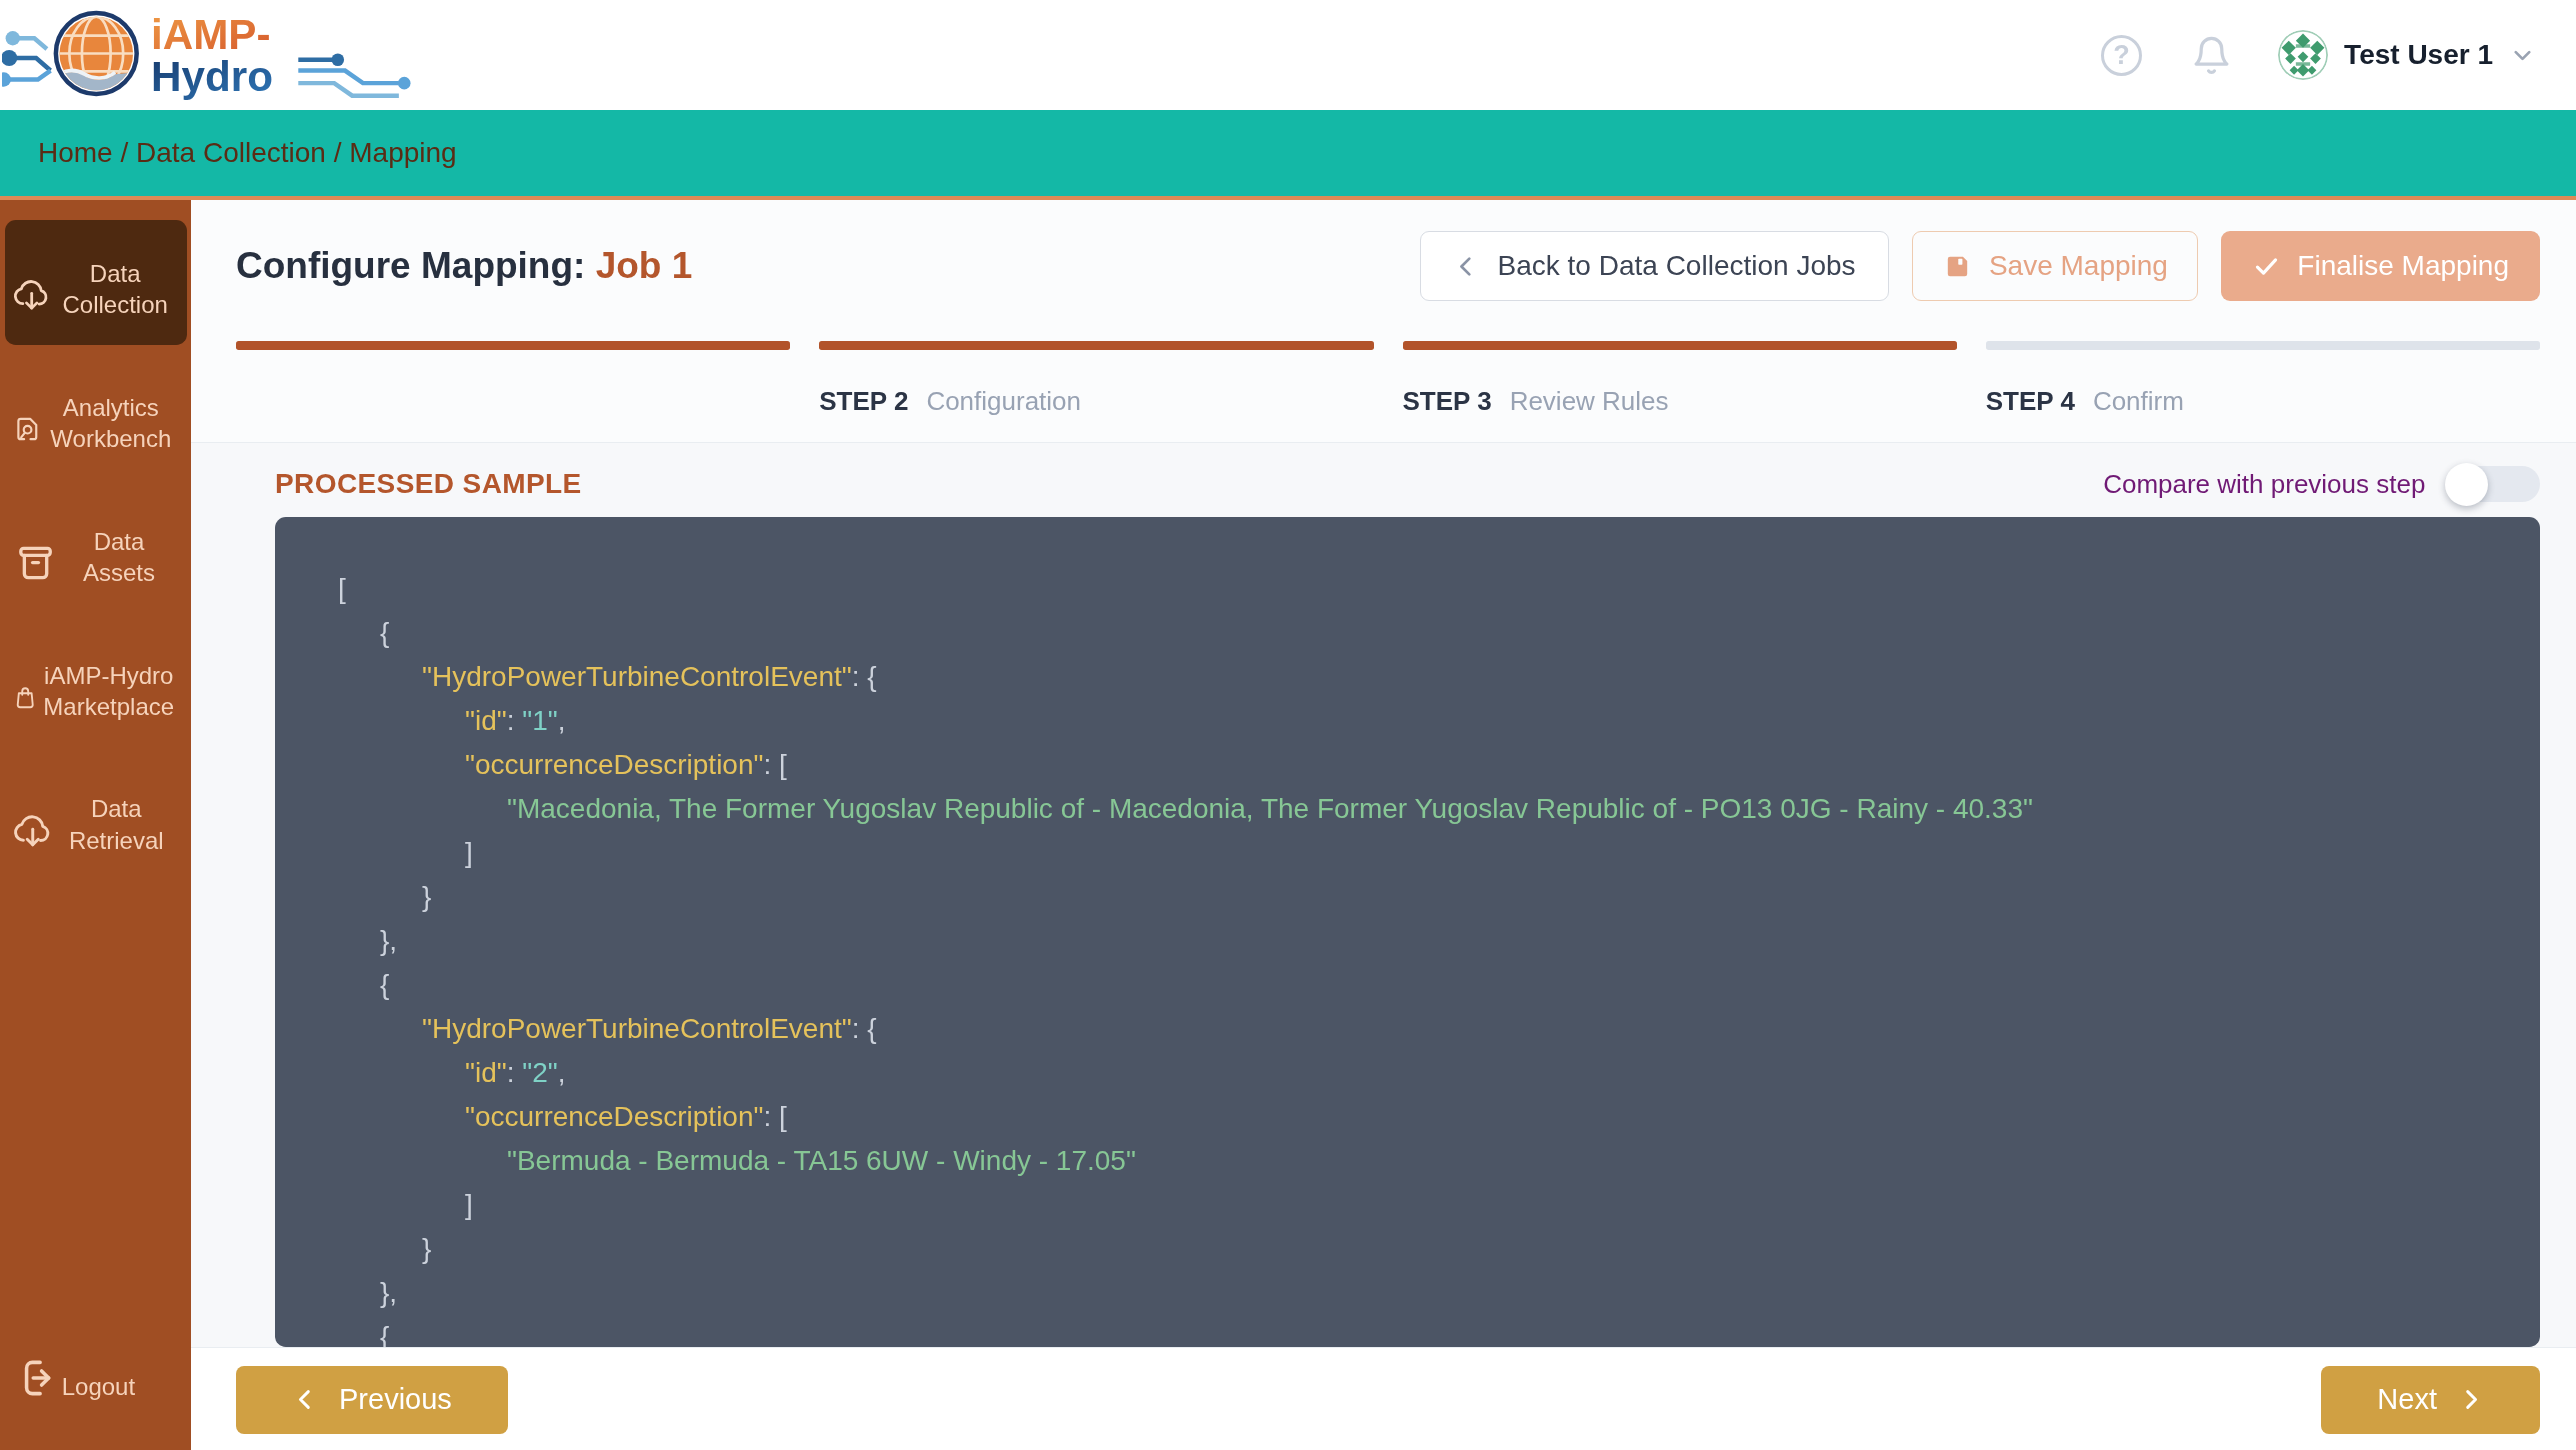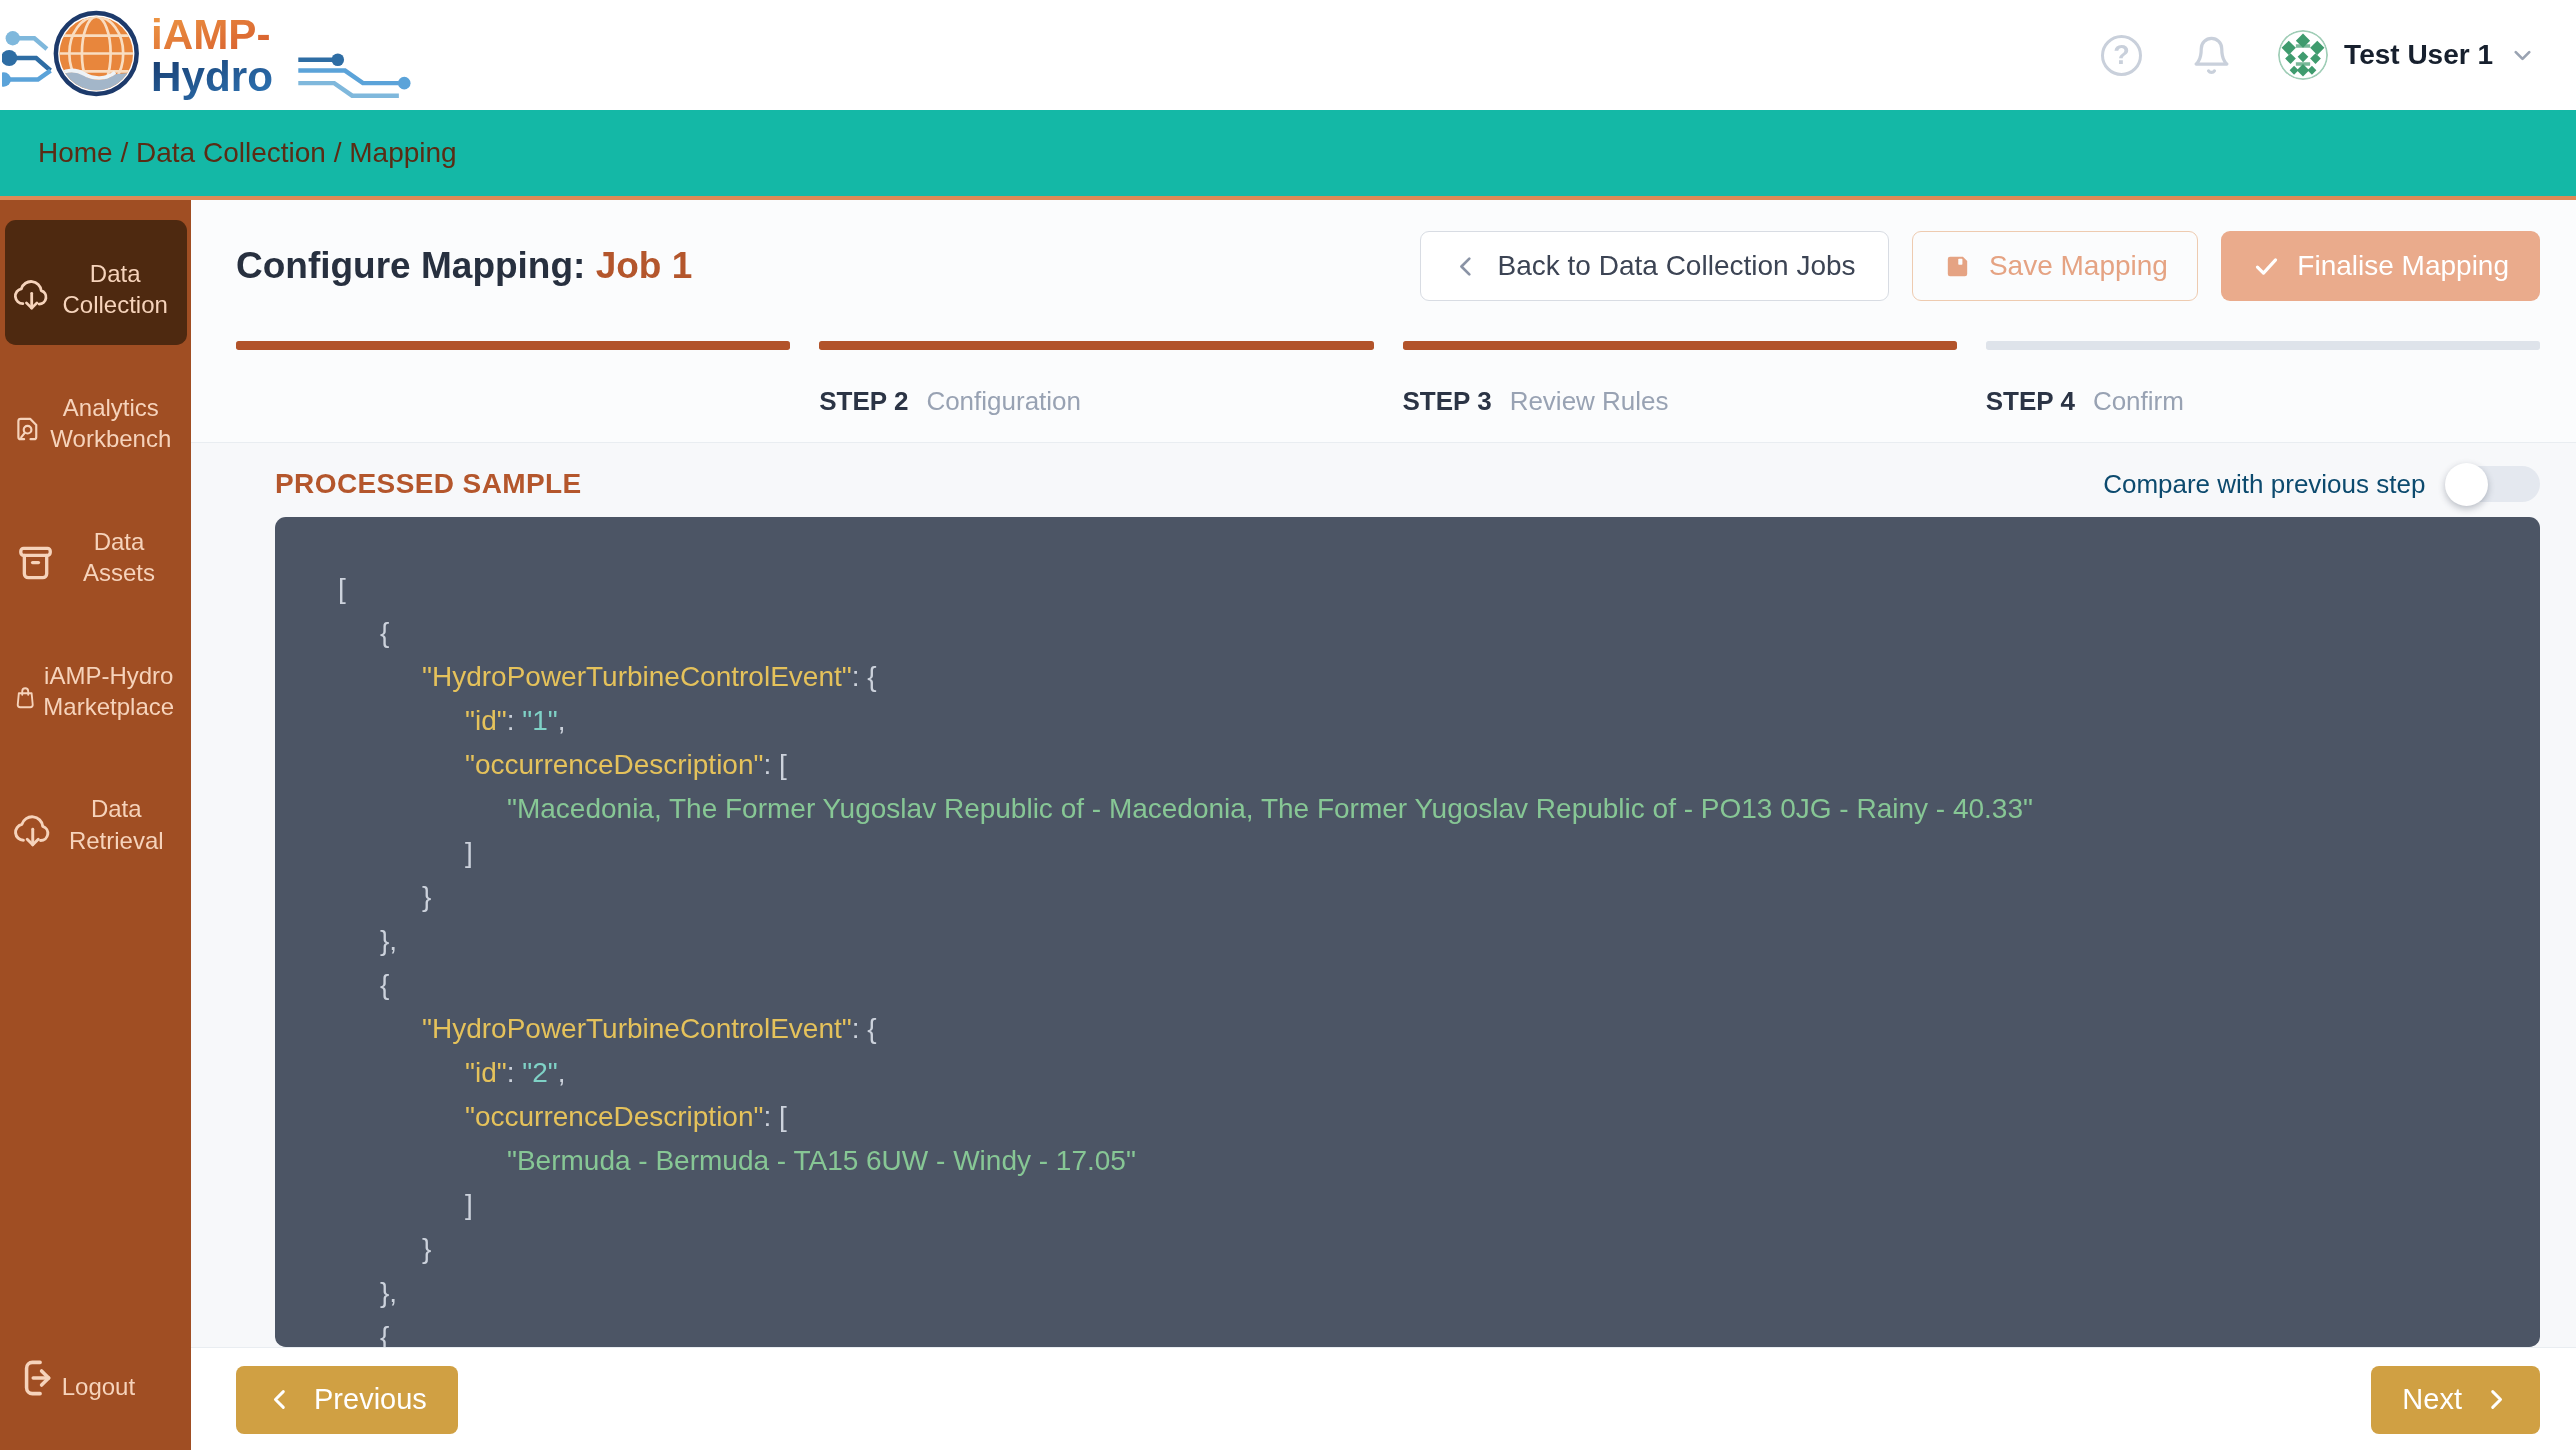--- a/index.html
+++ b/index.html
@@ -88,21 +88,21 @@
   .step-label-row { margin-top: 36px; display: flex; gap: 18px; align-items: baseline; }
   .step-num { font-size: 26px; font-weight: 700; color: #2b3445; }
   .step-name { font-size: 26px; color: #98a2b3; }
 
   
   .content { flex: 1; background: #f7f8fa; padding: 23.4px 36px 0 45px;
              display: flex; flex-direction: column; min-height: 0; overflow: hidden; margin-left: 39px; }
   .content-head { display: flex; align-items: center; justify-content: space-between; margin-bottom: 14.4px; }
   .section-title { font-size: 28px; font-weight: 700; color: #b4562c; letter-spacing: 0.4px; }
   .compare-wrap { display: flex; align-items: center; gap: 21.6px; }
-  .compare-label { font-size: 26px; color: #0c4a6e; }
+  .compare-label { font-size: 26px; color: #701a75; }
   .toggle { position: relative; width: 93px; height: 36px; border-radius: 18px;
             background: #e4e8ef; cursor: pointer; flex-shrink: 0; }
   .toggle-knob { position: absolute; left: -1.8px; top: -3.6px; width: 43px; height: 43px;
                  border-radius: 50%; background: #ffffff;
                  box-shadow: 0 2.7px 7.2px rgba(40,50,70,0.30); }
 
   .code-block {
     flex: 1; background: #4c5565; border-radius: 10.8px;
     padding: 50px 36px 0 63px; overflow: hidden;
     font-family: "Liberation Sans", sans-serif;
@@ -115,21 +115,21 @@
   .tok-str  { color: #87c795; }
 
   
   .footer-bar {
     height: 104px; background: #ffffff; border-top: 1.8px solid #e9edf1;
     display: flex; align-items: center; justify-content: space-between;
     padding: 0 36px 0 45px;
   }
   .btn-gold {
     height: 68px; background: #d0a043; color: #ffffff; border-radius: 8px;
-    font-size: 29px; font-weight: 500; padding: 0 31px; gap: 20px;
+    font-size: 29px; font-weight: 500; padding: 0 56px; gap: 20px;
   }
 </style>
 </head>
 <body>
 
 <div class="top-header">
   <div>
     <svg width="422" height="99" viewBox="0 0 470 110">
       <defs>
         <linearGradient id="gOr" x1="0" y1="0" x2="1" y2="1">

